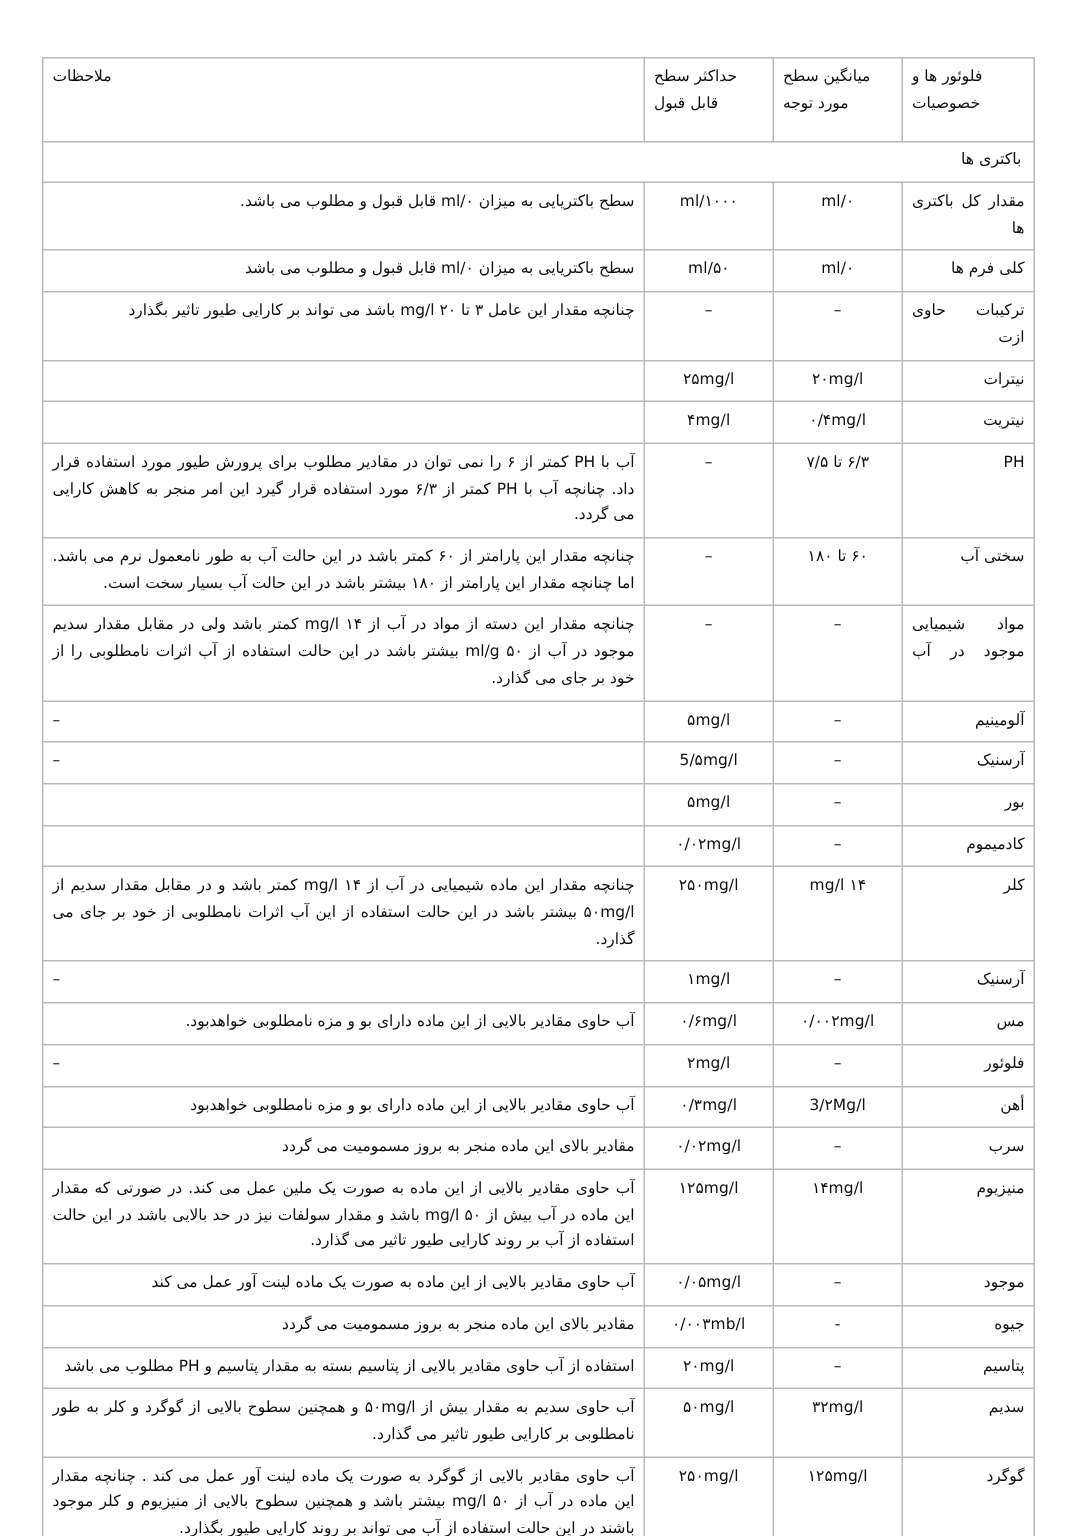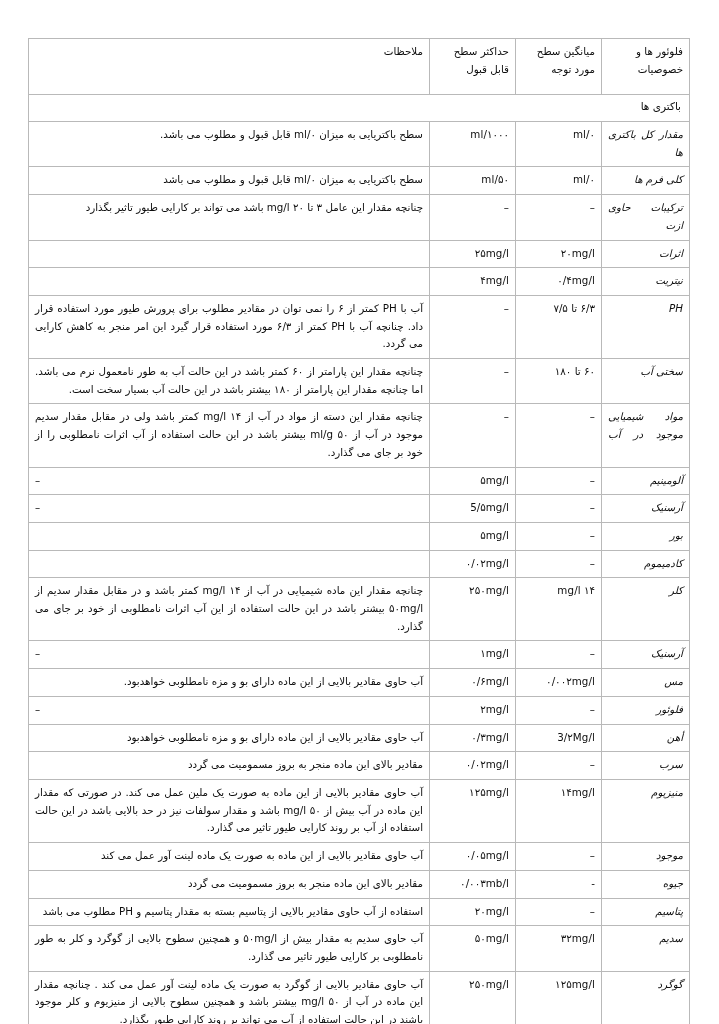--- a/index.html
+++ b/index.html
@@ -38,38 +38,38 @@
     color: #0d0d0d;
     font-weight: normal;
     background: #fff;
   }
   col.c-name  { width: 88px; }
   col.c-avg   { width: 86px; }
   col.c-max   { width: 86px; }
   col.c-notes { width: 401px; }
 
   th.hd, td.hd {
-    text-align: right;
+    text-align: left;
     vertical-align: top;
     font-size: 10.6px;
     line-height: 1.78;
     height: 46px;
     padding-top: 7px;
   }
   td.name {
     text-align: justify;
     text-align-last: justify;
     font-size: 10.4px;
     white-space: normal;
-    font-style: italic;
   }
   td.name.plain {
     text-align-last: right;
   }
   td.num {
+    text-align: center;
     font-size: 10.5px;
     letter-spacing: 0.1px;
   }
   td.notes {
     text-align: justify;
     font-size: 10.3px;
     line-height: 1.78;
     padding-right: 8px;
     padding-left: 8px;
   }
@@ -127,21 +127,21 @@
           <td class="num">۵۰/ml</td>
           <td class="notes">سطح باکتریایی به میزان ۰/ml قابل قبول و مطلوب می باشد</td>
         </tr>
         <tr>
           <td class="name">ترکیبات حاوی ازت</td>
           <td class="num">–</td>
           <td class="num">–</td>
           <td class="notes">چنانچه مقدار این عامل  ۳ تا ۲۰ mg/l باشد می تواند بر کارایی طیور تاثیر بگذارد</td>
         </tr>
         <tr>
-          <td class="name plain">اثرات</td>
+          <td class="name plain">نیترات</td>
           <td class="num">۲۰mg/l</td>
           <td class="num">۲۵mg/l</td>
           <td class="notes blank"></td>
         </tr>
         <tr>
           <td class="name plain">نیتریت</td>
           <td class="num">۰/۴mg/l</td>
           <td class="num">۴mg/l</td>
           <td class="notes blank"></td>
         </tr>

